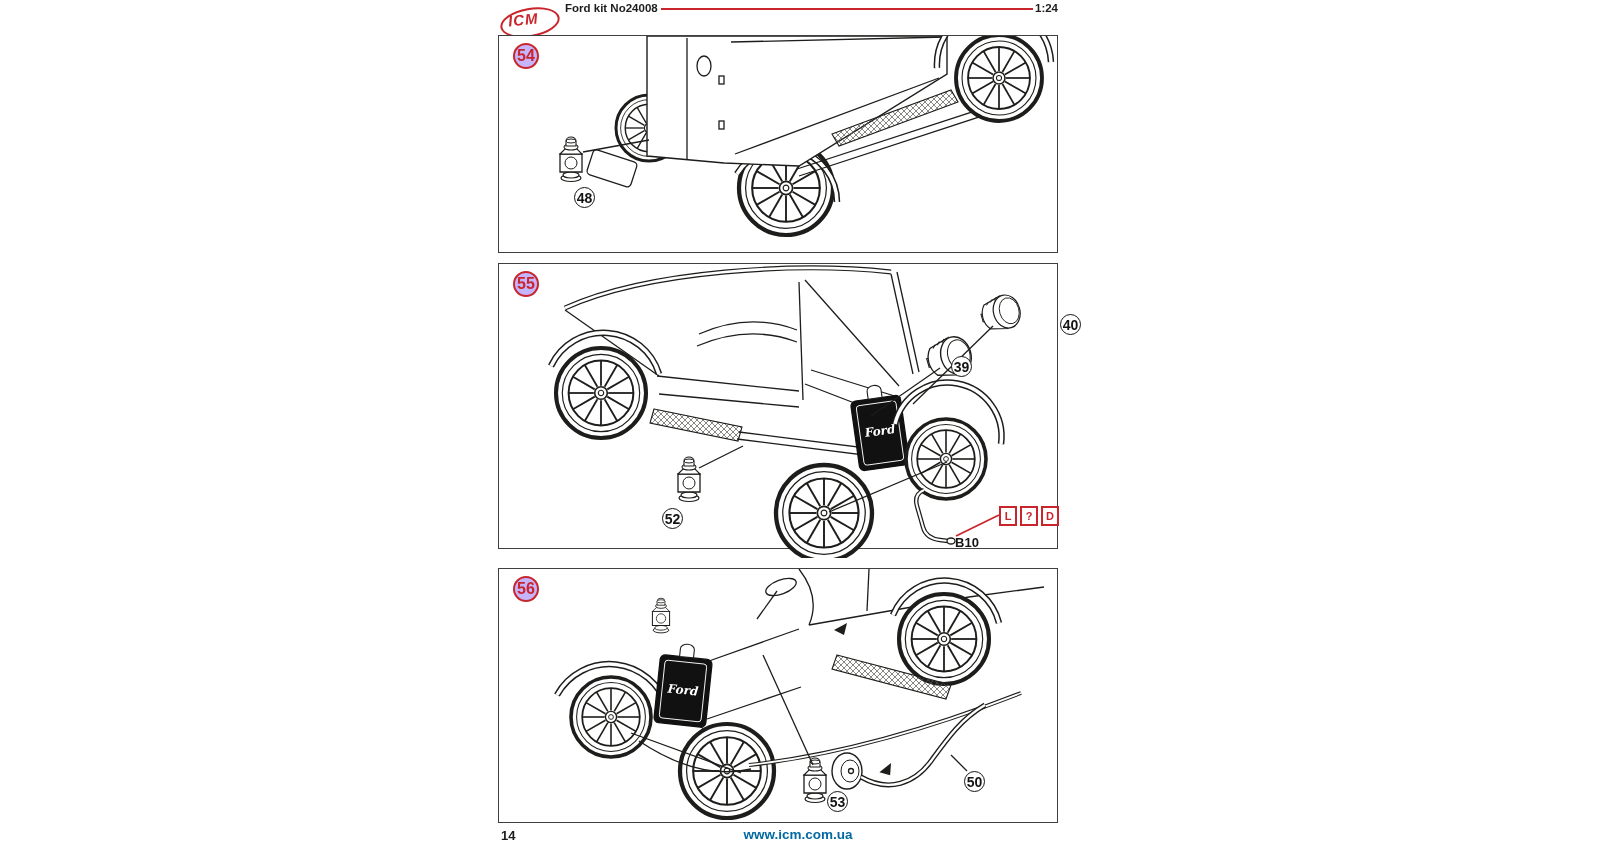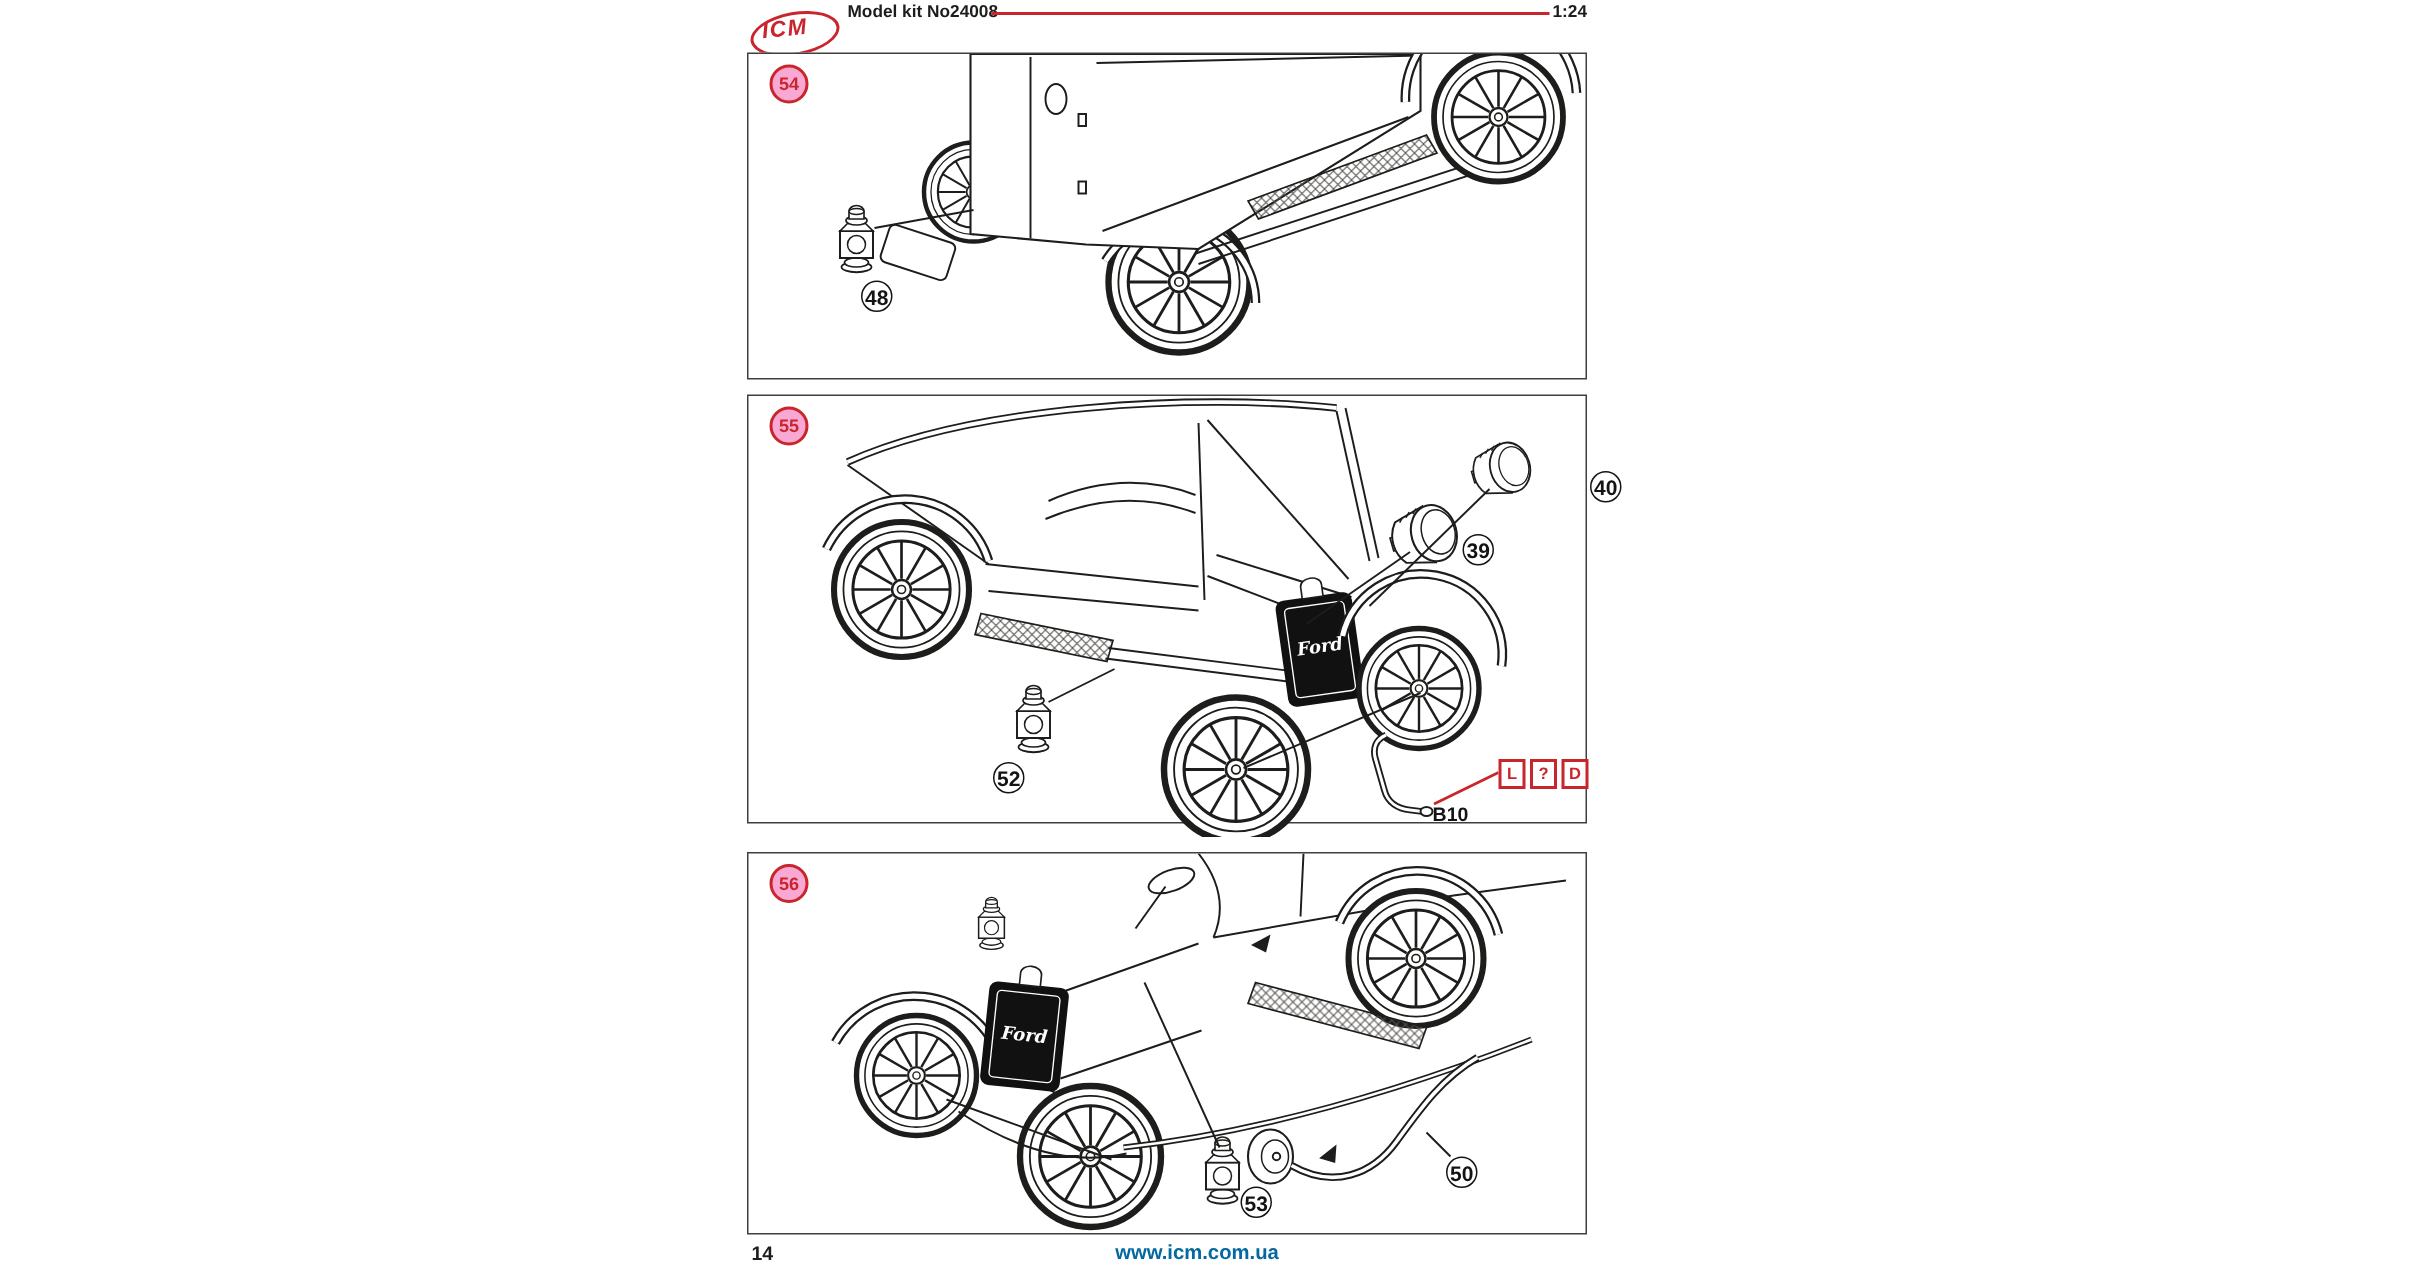--- a/index.html
+++ b/index.html
@@ -11,21 +11,21 @@
   .logo-text{position:absolute;left:10px;top:8px;font-size:15px;font-weight:bold;font-style:italic;color:#c9252c;letter-spacing:1px;transform:rotate(-6deg);}
   .kit-title{position:absolute;left:67px;top:2px;font-size:11.5px;font-weight:bold;white-space:nowrap;}
   .head-rule{position:absolute;left:163px;top:8px;width:372px;height:2px;background:#c9252c;}
   .scale{position:absolute;left:537px;top:2px;font-size:11.5px;font-weight:bold;}
   
   .panel{position:absolute;left:0;width:560px;background:#fff;border:1.5px solid #3f3f3f;box-sizing:border-box;}
   #panel-54{top:35px;height:218px;}
   #panel-55{top:263px;height:286px;}
   #panel-56{top:568px;height:255px;}
   .panel svg{position:absolute;left:0;top:0;}
-  .step-badge{position:absolute;left:14px;top:7px;width:22px;height:22px;border:2.2px solid #c9252c;border-radius:50%;color:#c9252c;font-size:12px;font-weight:bold;display:flex;align-items:center;justify-content:center;background:#f9a8d4;}
+  .step-badge{position:absolute;left:14px;top:7px;width:22px;height:22px;border:2.2px solid #c9252c;border-radius:50%;color:#c9252c;font-size:16px;font-weight:bold;display:flex;align-items:center;justify-content:center;background:#c4b5fd;}
   .callout{position:absolute;width:19px;height:19px;border:1.7px solid #141414;border-radius:50%;background:#fff;color:#141414;font-size:14px;font-weight:bold;display:flex;align-items:center;justify-content:center;}
   .decal-box{position:absolute;width:14px;height:16px;border:2px solid #c9252c;background:#fff;color:#c9252c;font-size:11px;font-weight:bold;display:flex;align-items:center;justify-content:center;}
   .part-code{position:absolute;font-size:13px;font-weight:bold;color:#141414;text-align:center;}
   .ford{position:absolute;color:#fff;font-family:"DejaVu Serif",serif;font-style:italic;font-weight:bold;font-size:12px;text-align:center;}
   
   .page-num{position:absolute;left:3px;top:828px;font-size:13px;font-weight:bold;}
   .website{position:absolute;left:200px;top:827px;width:200px;text-align:center;font-size:13.5px;font-weight:bold;color:#0369a1;}
 </style>
 </head>
 <body>
@@ -85,21 +85,21 @@
 <div class="sheet">
 
   <div class="logo">
     <div class="logo-oval"></div>
     <div class="logo-text">ICM</div>
     <svg width="66" height="12" style="position:absolute;left:6px;top:30px">
       <path d="M2,6 Q7,1 12,5 T22,5 T32,5 T42,5 T52,5" stroke="#c9252c" stroke-width="1" fill="none"></path>
     </svg>
   </div>
   <div class="kit-title">
-    <span>Model kit No</span><span>24008</span>
+    <span>Ford kit No</span><span>24008</span>
   </div>
   <div class="head-rule"></div>
   <div class="scale">1:24</div>
 
   <div class="panel" id="panel-54">
     <svg width="557" height="215" viewBox="0 0 557 215">
       <g stroke="#1d1d1b" fill="none" stroke-width="1.3">
 
         <use href="#wheel" transform="translate(150,92) scale(0.66)"></use>
 
@@ -187,21 +187,21 @@
         <line x1="200" y1="204" x2="244" y2="182"></line>
 
         <path d="M425,226 c-7,3 -9,9 -7,16 l6,21 c2,8 9,12 17,13 l8,1" stroke-width="4.5"></path>
         <path d="M425,226 c-7,3 -9,9 -7,16 l6,21 c2,8 9,12 17,13 l8,1" stroke="#fff" stroke-width="2"></path>
         <ellipse cx="452" cy="277" rx="4" ry="3" fill="#ffffff"></ellipse>
         <line x1="457" y1="272" x2="500" y2="251" stroke="#c9252c" stroke-width="1.8"></line>
       </g>
     </svg>
     <div class="step-badge">55</div>
     <div class="ford" style="left:358px;top:160px;width:46px;transform:rotate(-8deg)">Ford</div>
-    <div class="callout" style="left:476px;top:92px">39</div>
+    <div class="callout" style="left:452px;top:92px">39</div>
     <div class="callout" style="left:561px;top:50px">40</div>
     <div class="callout" style="left:163px;top:244px">52</div>
     <div class="part-code" style="left:442px;top:271px;width:52px">B10</div>
     <div class="decal-box" style="left:500px;top:242px">L</div>
     <div class="decal-box" style="left:521px;top:242px">?</div>
     <div class="decal-box" style="left:542px;top:242px">D</div>
   </div>
 
   <div class="panel" id="panel-56">
     <svg width="557" height="252" viewBox="0 0 557 252">

